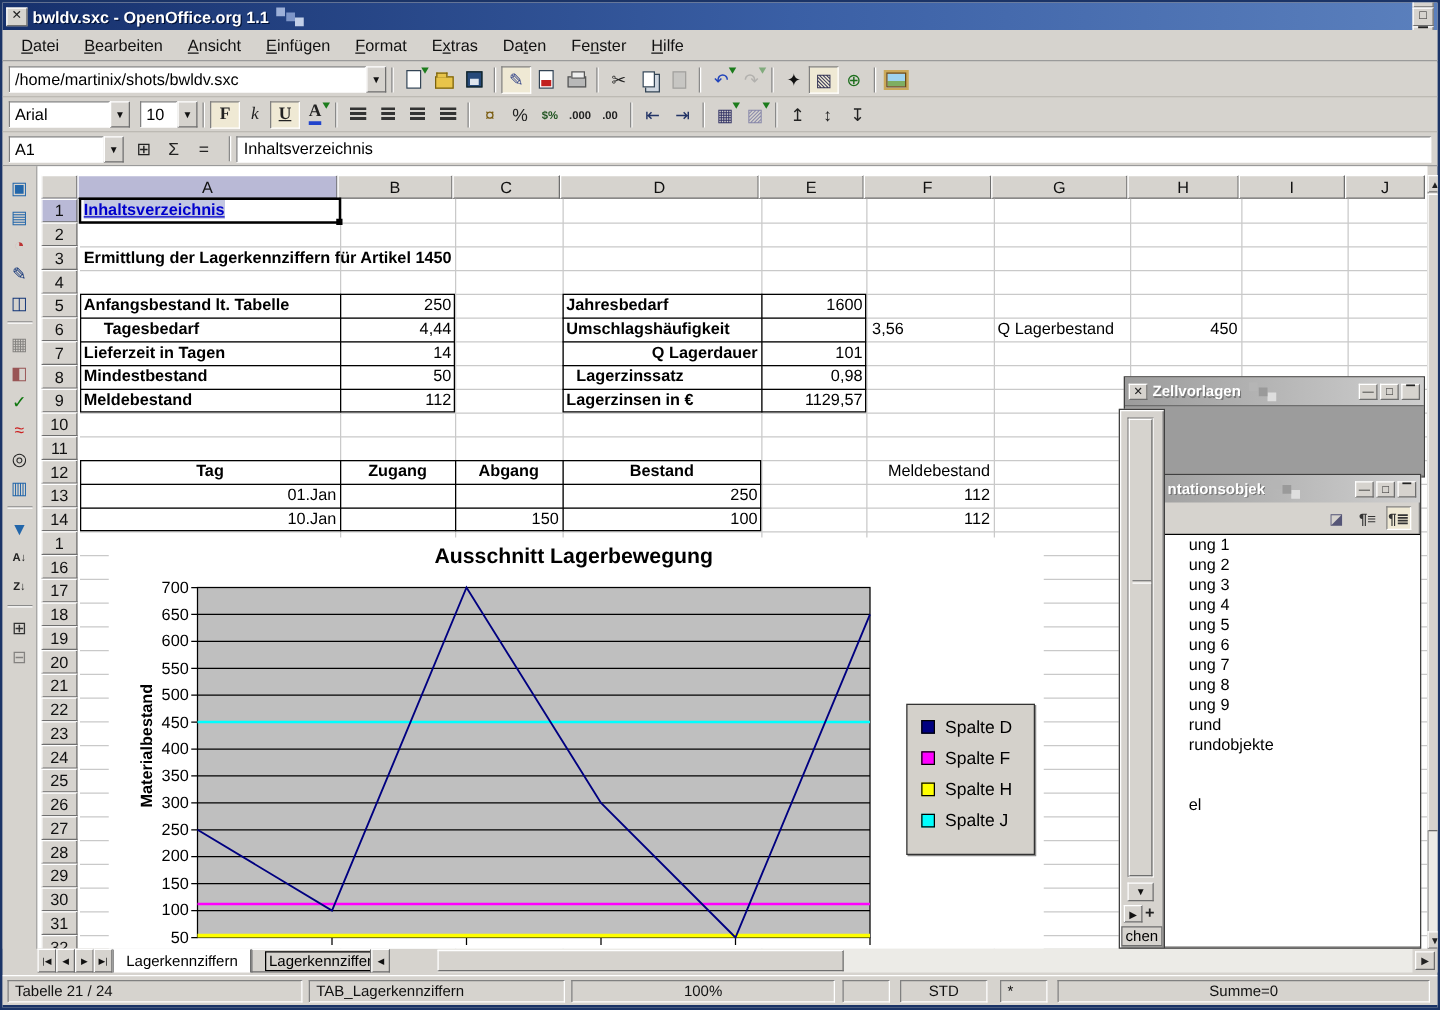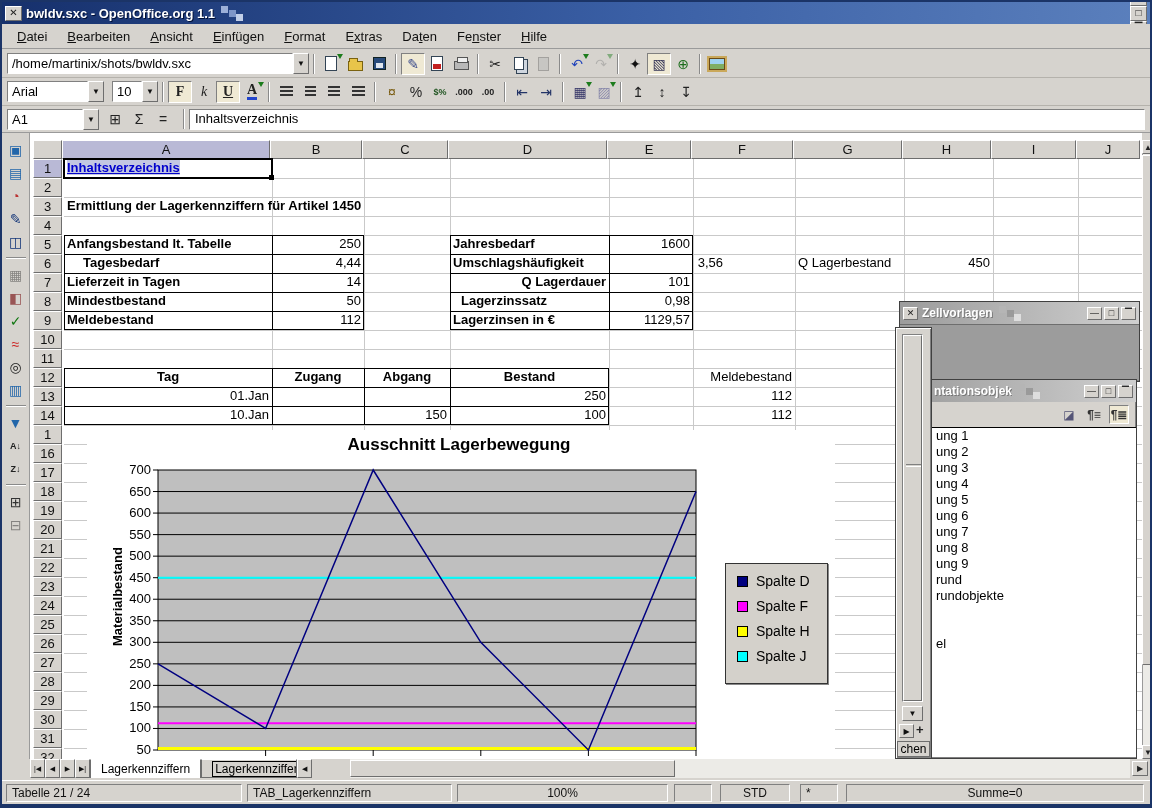--- a/index.html
+++ b/index.html
@@ -98,21 +98,21 @@
   #bottomframe{position:absolute;left:0;top:802px;width:1148px;height:6px;background:#1b3467;}
   #bottomframe i{position:absolute;left:795px;top:2px;width:40px;height:2px;background:repeating-linear-gradient(90deg,#8fa4cc 0 3px,transparent 3px 14px);}
   
   .fwin{position:absolute;background:#d6d3ce;border:1px solid #404040;box-shadow:inset 1px 1px 0 #fff,inset -1px -1px 0 #808080;}
   .fwin .tbar{height:22px;display:flex;align-items:center;gap:4px;padding:0 3px;background:linear-gradient(90deg,#9c9c9c,#cfcfcf);}
   .fwin .tbar .ttl{color:#fff;font-weight:bold;font-size:12px;text-shadow:1px 1px 0 #777;white-space:nowrap;overflow:hidden;}
   .fwin .winbtn{width:15px;height:13px;font-size:9px;}
   #zv-body{height:56px;background:#9c9c9c;border-top:1px solid #6e6e6e;}
   #po-toolbar{height:25px;display:flex;align-items:center;justify-content:flex-end;gap:5px;padding:0 7px;}
   #po-toolbar .tb-icon{width:20px;height:19px;font-size:12px;}
-  #po-list{background:#fff;border-top:1px solid #000;height:330px;overflow:hidden;}
+  #po-list{background:#fff;border-top:1px solid #000;height:330px;overflow:hidden;padding-left:15px;}
   .po-item{font-size:13px;line-height:16px;padding-left:33px;white-space:nowrap;color:#000;}
   #strip{position:absolute;left:893px;top:325px;width:37px;height:432px;background:#d6d3ce;border:1px solid #404040;box-shadow:inset 1px 1px 0 #fff,inset -1px -1px 0 #808080;z-index:9;}
   #strip-track{position:absolute;left:6px;top:6px;width:21px;height:368px;border:1px solid;border-color:#808080 #fff #fff #808080;background:#c3c0ba;}
   #strip-thumb{position:absolute;left:0;top:0;width:19px;height:366px;background:#d6d3ce;border:1px solid;border-color:#fff #6e6e6e #6e6e6e #fff;}
   #strip-notch{position:absolute;left:2px;top:128px;width:15px;height:3px;border-top:1px solid #808080;border-bottom:1px solid #fff;}
   .strip-small{position:absolute;font-size:8px;display:flex;align-items:center;justify-content:center;color:#111;}
   #strip-move{position:absolute;left:20px;top:394px;font-size:13px;font-weight:bold;color:#222;}
   #strip-tab{position:absolute;left:1px;top:413px;width:33px;height:16px;border:1px solid #6e6e6e;background:#d6d3ce;font-size:12px;display:flex;align-items:center;justify-content:center;}
   .zv{z-index:6;} .po{z-index:7;}
 </style>

